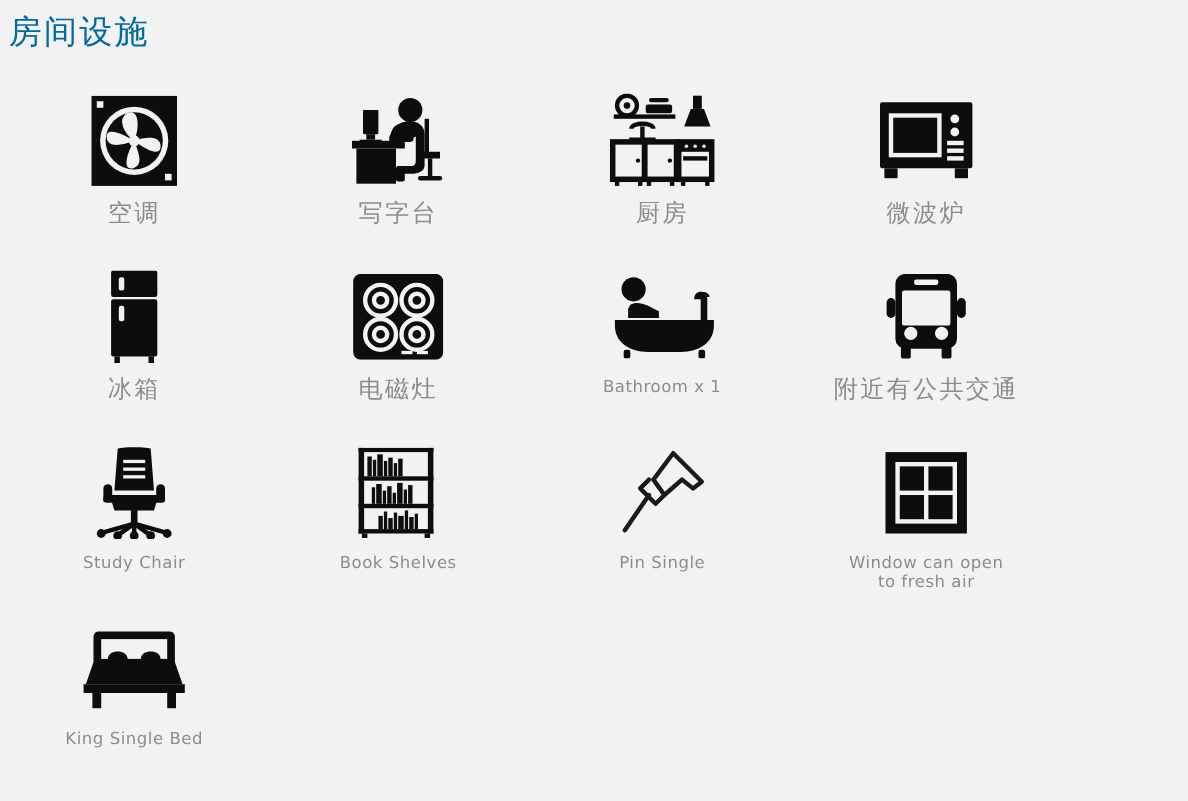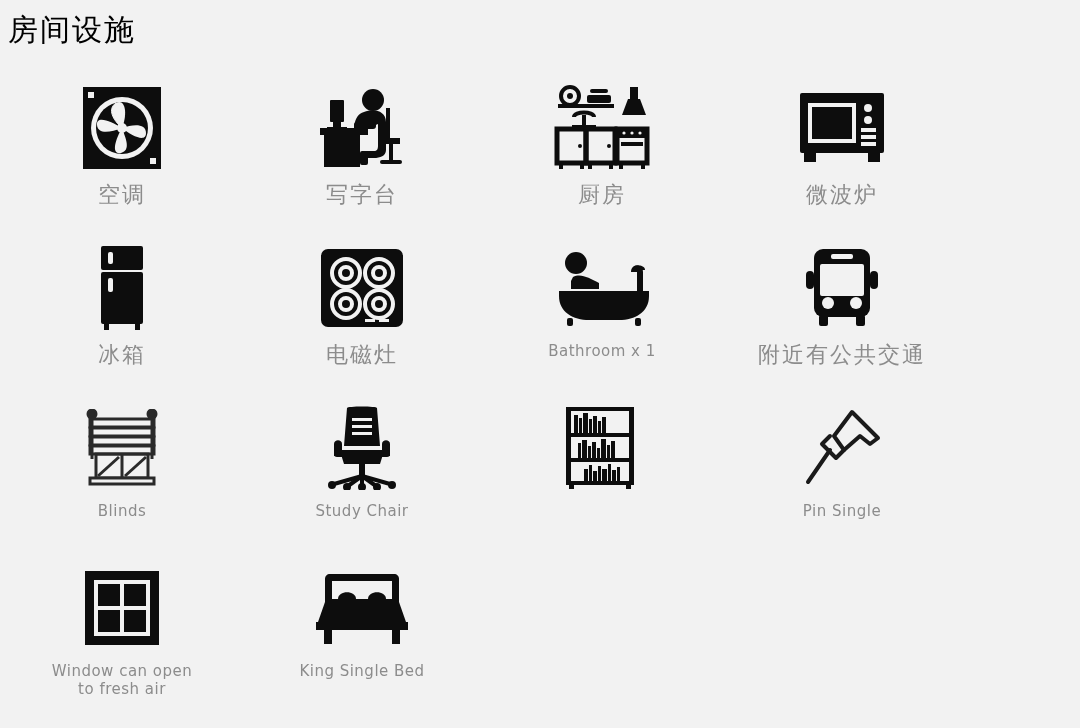--- a/index.html
+++ b/index.html
@@ -19,21 +19,21 @@
     width: 1080px;
     height: 728px;
     background: #f2f2f2;
   }
   .page-title {
     position: absolute;
     left: 8px;
     top: 12px;
     font-size: 30px;
     font-weight: 400;
-    color: #000000;
+    color: #0369a1;
     letter-spacing: 2px;
     line-height: 1.2;
     font-family: "DejaVu Sans", "Liberation Sans", sans-serif;
   }
   .grid {
     position: absolute;
     left: 0;
     top: 80px;
     width: 1080px;
     display: grid;
@@ -263,42 +263,20 @@
             <rect x="6" y="22" width="8" height="18" rx="4"></rect>
             <rect x="70" y="22" width="8" height="18" rx="4"></rect>
             <rect x="19" y="66" width="9" height="11" rx="2"></rect>
             <rect x="56" y="66" width="9" height="11" rx="2"></rect>
           </g>
         </svg>
       </div>
       <div class="label cjk">附近有公共交通</div>
     </div>
 
-    <div class="cell">
-      <div class="icon-box">
-        <svg width="80" height="78" viewBox="0 0 80 78">
-          <g stroke="#2a2a2a" fill="none" stroke-width="3">
-            <circle cx="10" cy="5" r="4" fill="#2a2a2a"></circle>
-            <circle cx="70" cy="5" r="4" fill="#2a2a2a"></circle>
-            <line x1="10" y1="8" x2="10" y2="50"></line>
-            <line x1="70" y1="8" x2="70" y2="50"></line>
-            <rect x="8" y="10" width="64" height="8"></rect>
-            <rect x="8" y="19" width="64" height="8"></rect>
-            <rect x="8" y="28" width="64" height="8"></rect>
-            <rect x="8" y="37" width="64" height="8"></rect>
-            <rect x="14" y="45" width="52" height="24"></rect>
-            <line x1="40" y1="45" x2="40" y2="69"></line>
-            <line x1="16" y1="67" x2="37" y2="48"></line>
-            <line x1="43" y1="67" x2="64" y2="48"></line>
-            <rect x="8" y="69" width="64" height="6" fill="#f2f2f2"></rect>
-          </g>
-        </svg>
-      </div>
-      <div class="label">Blinds</div>
-    </div>
 
     <div class="cell">
       <div class="icon-box">
         <svg width="88" height="84" viewBox="0 0 88 84">
           <g fill="#0d0d0d">
             <path d="M29 2 C 29 0, 59 0, 59 2 L 62 40 L 26 40 Z"></path>
             <rect x="34" y="12" width="20" height="3" fill="#f2f2f2"></rect>
             <rect x="34" y="19" width="20" height="3" fill="#f2f2f2"></rect>
             <rect x="34" y="26" width="20" height="3" fill="#f2f2f2"></rect>
             <path d="M16 38 C 16 33, 24 33, 24 38 L 24 50 L 16 50 Z"></path>
@@ -358,20 +336,21 @@
             <rect x="25" y="58" width="3" height="16"></rect>
             <rect x="29" y="64" width="4" height="10"></rect>
             <rect x="34" y="59" width="3" height="15"></rect>
             <rect x="38" y="62" width="5" height="12"></rect>
             <rect x="44" y="57" width="3" height="17"></rect>
             <rect x="48" y="63" width="4" height="11"></rect>
             <rect x="53" y="60" width="3" height="14"></rect>
           </g>
         </svg>
       </div>
+      <div class="label">Book Shelves</div>
     </div>
 
     <div class="cell">
       <div class="icon-box">
         <svg width="84" height="84" viewBox="0 0 84 84">
           <g fill="none" stroke="#1a1a1a" stroke-width="4" stroke-linejoin="round" stroke-linecap="round">
             <path d="M52 6 L 78 32 L 70 38 L 60 30 L 44 44 L 34 30 L 46 14 Z"></path>
             <path d="M44 44 L 36 52 L 22 38 L 30 30"></path>
             <path d="M30 44 L 8 76"></path>
           </g>

